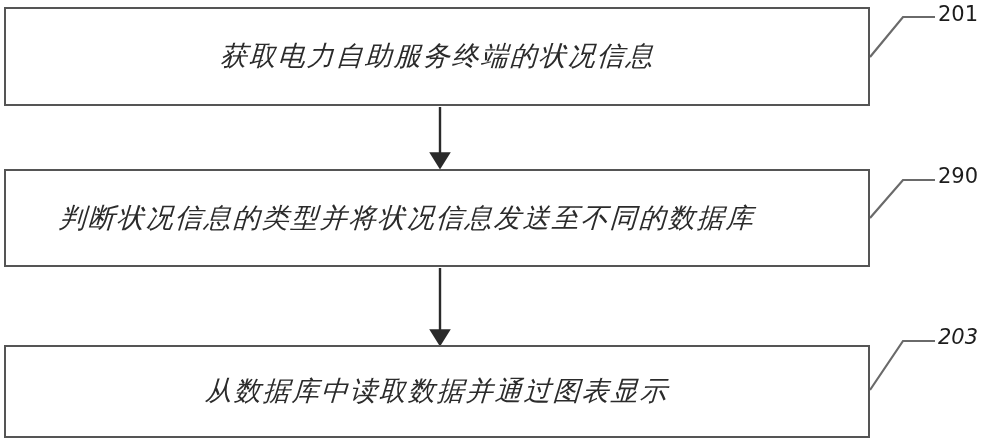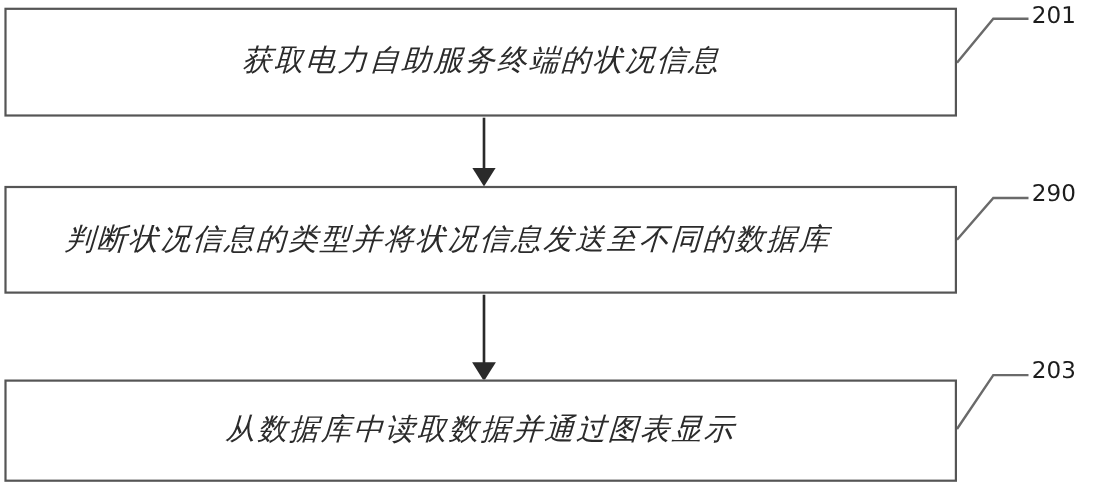--- a/index.html
+++ b/index.html
@@ -56,21 +56,21 @@
     font-family: "DejaVu Sans", sans-serif;
     font-size: 21px;
     font-weight: 400;
     color: #1c1c1c;
     letter-spacing: 0px;
     line-height: 1;
     white-space: nowrap;
   }
   #ref-201 { left: 938px; top: 4px; }
   #ref-202 { left: 938px; top: 166px; }
-  #ref-203 { left: 938px; top: 327px; }
+  #ref-203 { left: 938px; top: 327px; font-style: italic; }
 </style>
 </head>
 <body>
 
 <div id="canvas">
 
   <svg class="connector-svg" viewBox="0 0 1000 446" xmlns="http://www.w3.org/2000/svg">
     <defs>
       <marker id="arrowhead" markerWidth="9" markerHeight="9" refX="3.2" refY="4.5" orient="auto" markerUnits="strokeWidth">
         <path d="M0,0 L0,9 L7.2,4.5 z" fill="#2a2a2a"></path>

